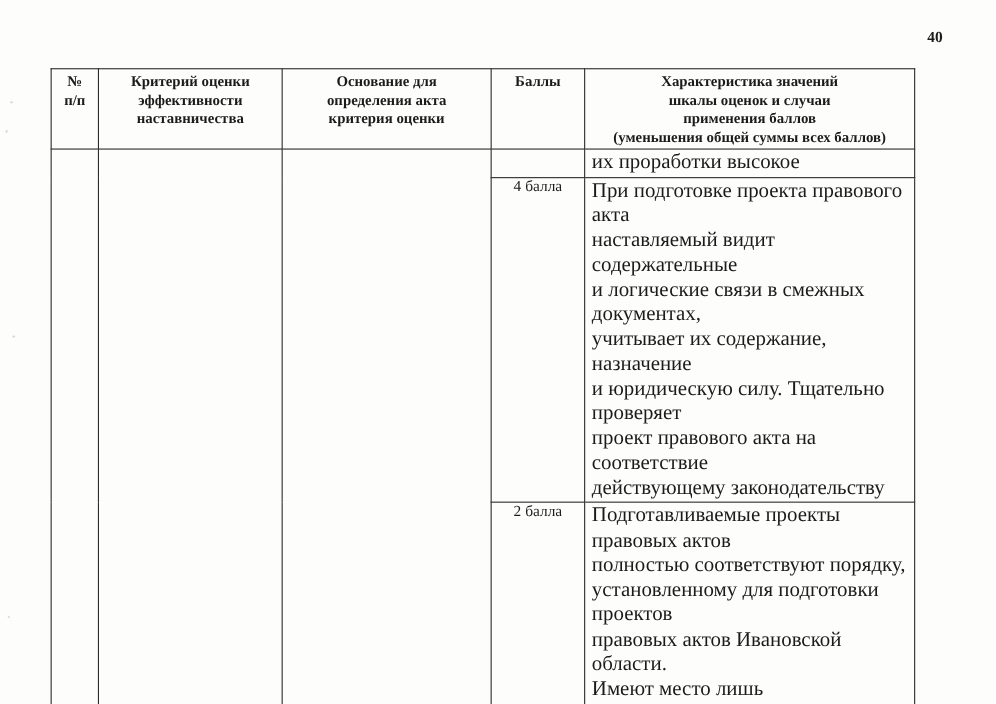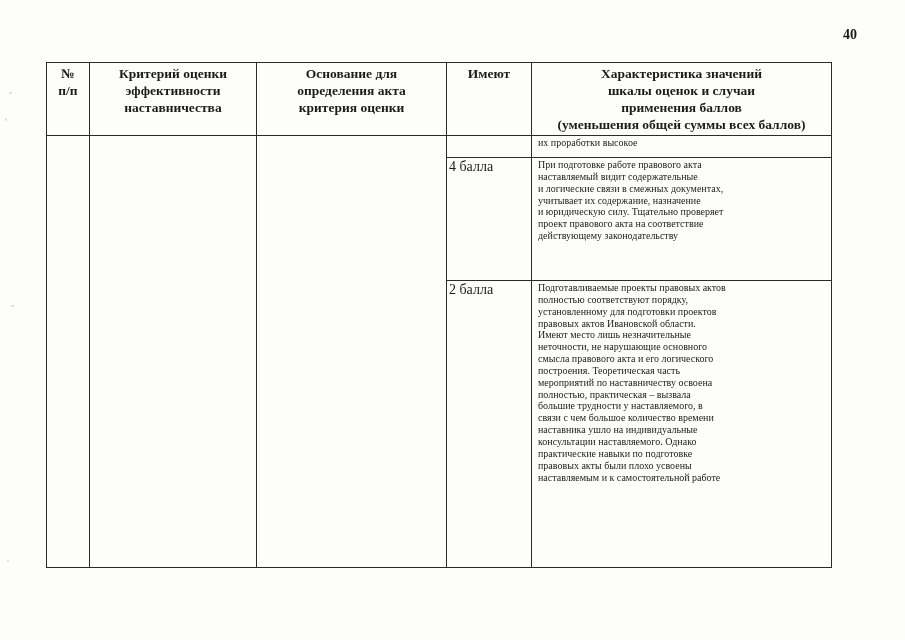--- a/index.html
+++ b/index.html
@@ -68,27 +68,27 @@
     font-size: 13.5px;
     line-height: 1.26;
     padding: 2px 2px;
     text-align: center;
     white-space: pre-line;
   }
 
   td.score-cell {
     font-size: 14px;
     line-height: 1.2;
-    text-align: left;
+    text-align: center;
     padding: 1px 2px;
     margin-left: 13px;
   }
 
   td.desc-cell {
-    font-size: 10px;
+    font-size: 19px;
     line-height: 1.185;
     text-align: left;
     padding: 1px 4px 1px 6px;
     white-space: pre-line;
   }
 
   tr.row-1 { height: 22px; }
   tr.row-2 { height: 123px; }
   tr.row-3 { height: 287px; }
 </style>
@@ -115,38 +115,38 @@
     <thead>
       <tr>
         <th>№
 п/п</th>
         <th>Критерий оценки
 эффективности
 наставничества</th>
         <th>Основание для
 определения акта
 критерия оценки</th>
-        <th>Имеют</th>
+        <th>Баллы</th>
         <th>Характеристика значений
 шкалы оценок и случаи
 применения баллов
 (уменьшения общей суммы всех баллов)</th>
       </tr>
     </thead>
     <tbody>
       <tr class="row-1">
         <td rowspan="3"></td>
         <td rowspan="3"></td>
         <td rowspan="3"></td>
         <td class="score-cell"></td>
         <td class="desc-cell">их проработки высокое</td>
       </tr>
       <tr class="row-2">
         <td class="score-cell">4 балла</td>
-        <td class="desc-cell">При подготовке работе правового акта
+        <td class="desc-cell">При подготовке проекта правового акта
 наставляемый видит содержательные
 и логические связи в смежных документах,
 учитывает их содержание, назначение
 и юридическую силу. Тщательно проверяет
 проект правового акта на соответствие
 действующему законодательству</td>
       </tr>
       <tr class="row-3">
         <td class="score-cell">2 балла</td>
         <td class="desc-cell">Подготавливаемые проекты правовых актов

